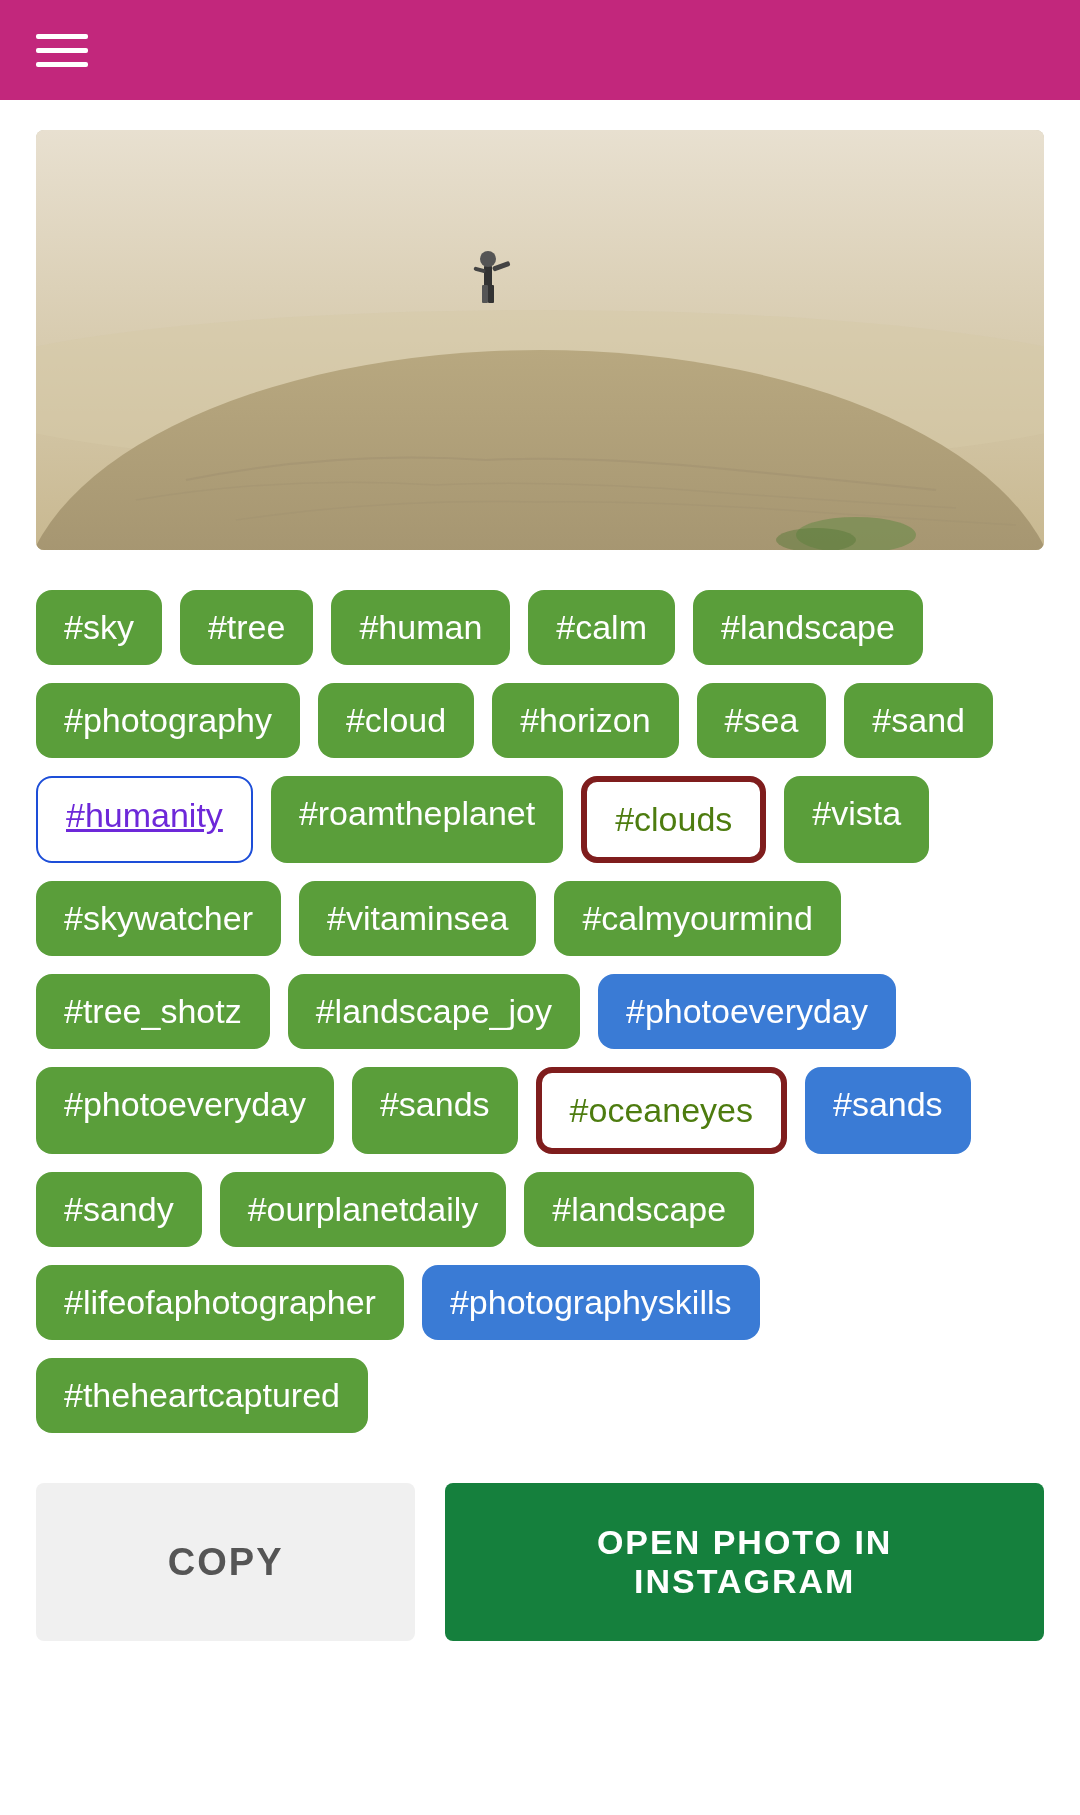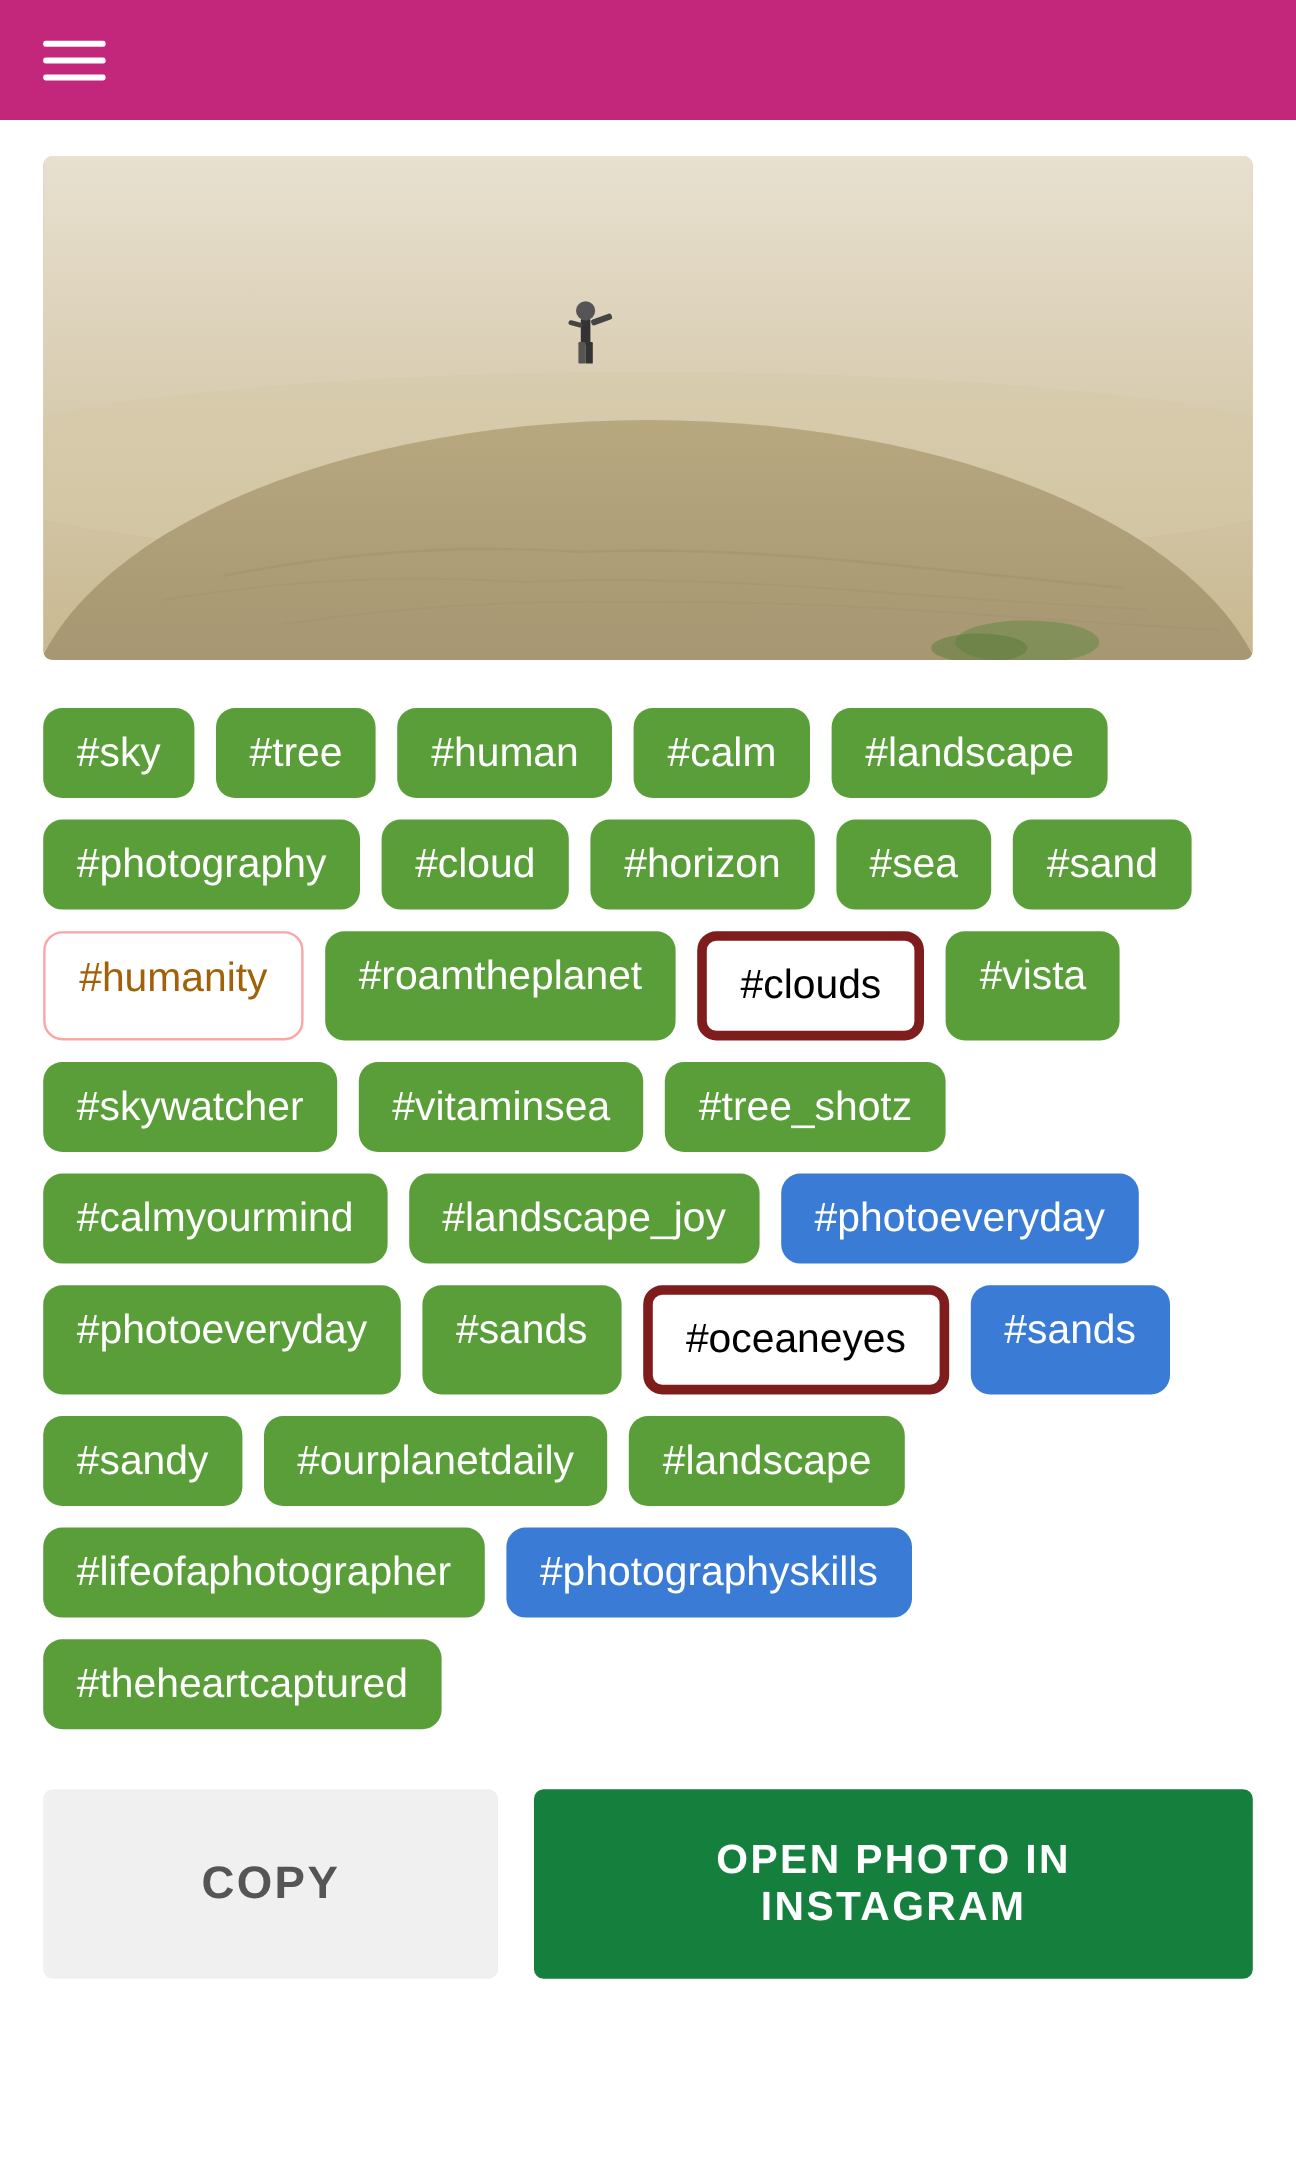--- a/index.html
+++ b/index.html
@@ -74,28 +74,29 @@
     }
 
     .tag-blue {
       background: #3a7bd5;
       color: #ffffff;
       border: none;
     }
 
     .tag-outline-green {
       background: #ffffff;
-      color: #a16207;
-      border: 2px solid #fca5a5;
+      color: #6d28d9;
+      border: 2px solid #1d4ed8;
+      text-decoration: underline;
     }
 
     .tag-outline-blue {
       background: #ffffff;
-      color: #000000;
-      border: 8px solid #7f1d1d;
+      color: #4d7c0f;
+      border: 6px solid #7f1d1d;
     }
 
     
     .bottom-buttons {
       display: flex;
       flex-direction: row;
       gap: 30px;
       margin: 30px 36px 40px;
     }
 
@@ -192,22 +193,22 @@
         <span class="hashtag-tag tag-green">#cloud</span>
         <span class="hashtag-tag tag-green">#horizon</span>
         <span class="hashtag-tag tag-green">#sea</span>
         <span class="hashtag-tag tag-green">#sand</span>
         <span class="hashtag-tag tag-outline-green">#humanity</span>
         <span class="hashtag-tag tag-green">#roamtheplanet</span>
         <span class="hashtag-tag tag-outline-blue">#clouds</span>
         <span class="hashtag-tag tag-green">#vista</span>
         <span class="hashtag-tag tag-green">#skywatcher</span>
         <span class="hashtag-tag tag-green">#vitaminsea</span>
+        <span class="hashtag-tag tag-green">#calmyourmind</span>
         <span class="hashtag-tag tag-green">#tree_shotz</span>
-        <span class="hashtag-tag tag-green">#calmyourmind</span>
         <span class="hashtag-tag tag-green">#landscape_joy</span>
         <span class="hashtag-tag tag-blue">#photoeveryday</span>
         <span class="hashtag-tag tag-green">#photoeveryday</span>
         <span class="hashtag-tag tag-green">#sands</span>
         <span class="hashtag-tag tag-outline-blue">#oceaneyes</span>
         <span class="hashtag-tag tag-blue">#sands</span>
         <span class="hashtag-tag tag-green">#sandy</span>
         <span class="hashtag-tag tag-green">#ourplanetdaily</span>
         <span class="hashtag-tag tag-green">#landscape</span>
         <span class="hashtag-tag tag-green">#lifeofaphotographer</span>

